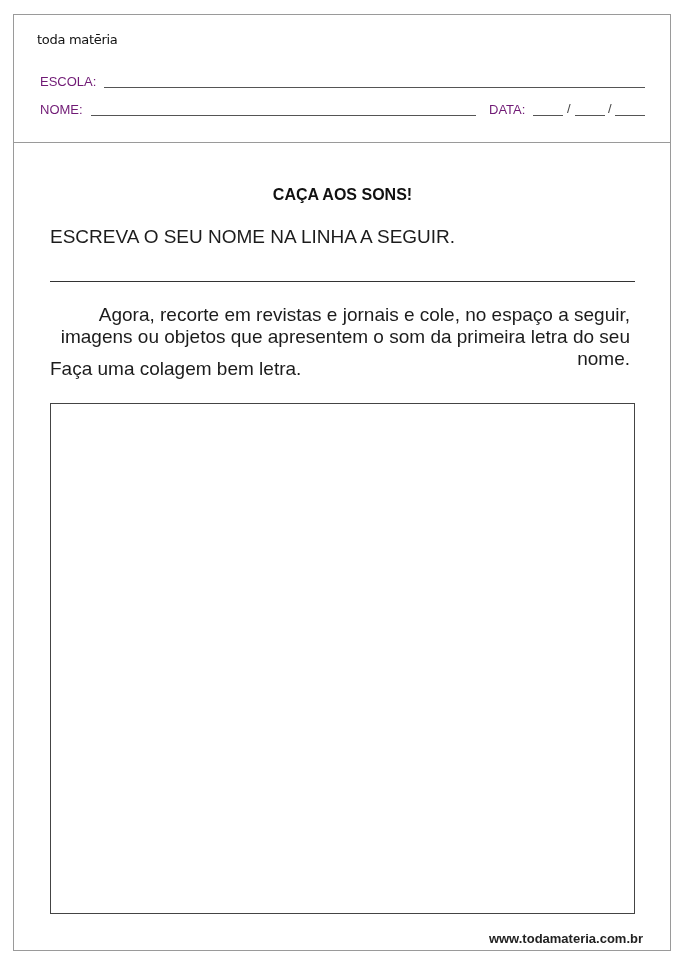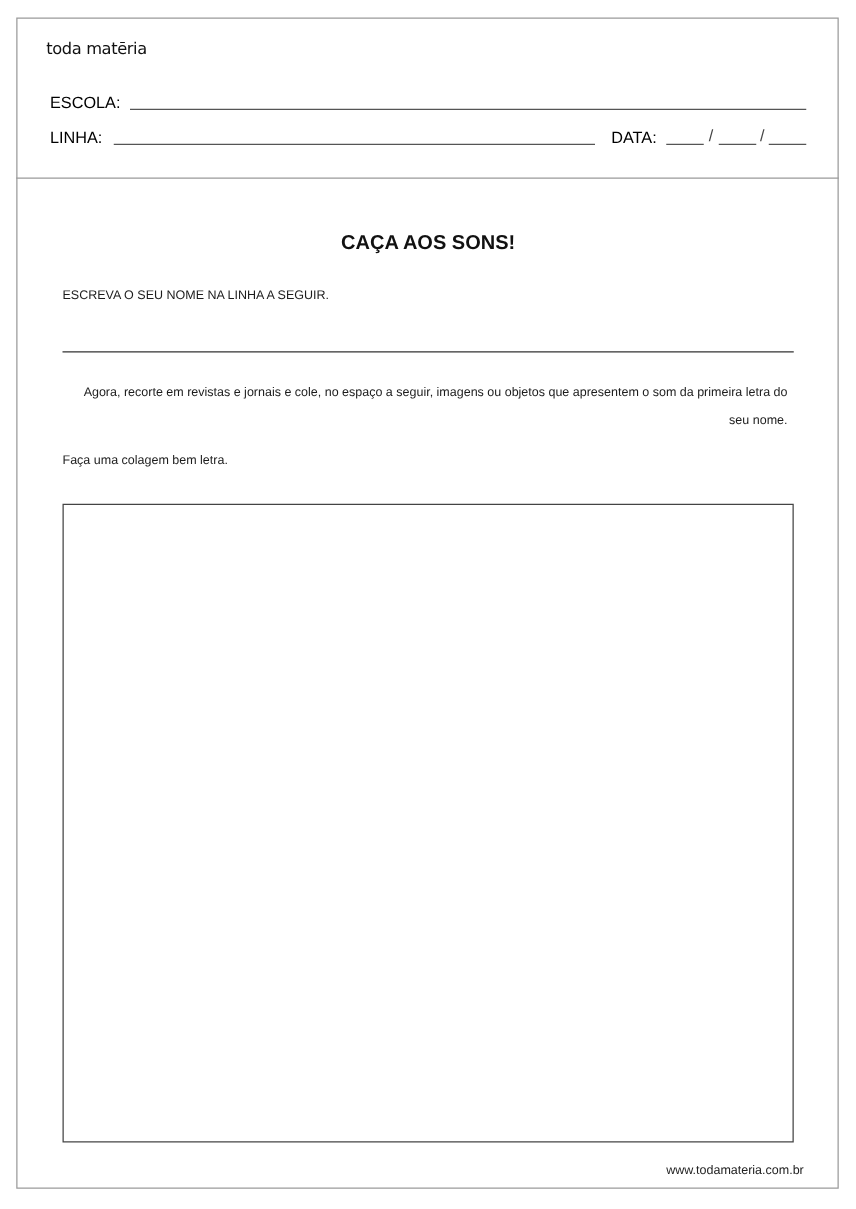--- a/index.html
+++ b/index.html
@@ -4,44 +4,44 @@
 <style>
   html, body { margin: 0; padding: 0; background: #ffffff; }
   body { width: 685px; height: 967px; position: relative; overflow: hidden;
          font-family: "Liberation Sans", "DejaVu Sans", sans-serif; color: #1a1a1a; }
   .frame { position: absolute; left: 13px; top: 14px; width: 658px; height: 937px;
            border: 1px solid #9a9a9a; box-sizing: border-box; }
   .header-divider { position: absolute; left: 13px; top: 142px; width: 658px; height: 0;
            border-top: 1px solid #9a9a9a; }
   .logo { position: absolute; left: 37px; top: 32px; font-size: 13px; font-weight: 400;
           letter-spacing: -0.3px; color: #111; font-family: "DejaVu Sans", sans-serif; }
-  .field-label { position: absolute; font-size: 13px; color: #000000; }
+  .field-label { position: absolute; font-size: 13px; color: #701a75; }
   .fill-line { position: absolute; height: 0; border-top: 1px solid #555; }
   .slash { position: absolute; font-size: 13px; color: #444; }
   .title { position: absolute; left: 0; width: 685px; top: 186px; text-align: center;
            font-size: 16px; font-weight: bold; color: #111; }
-  .instr { position: absolute; left: 50px; font-size: 10px; color: #1c1c1c; line-height: 22px; }
+  .instr { position: absolute; left: 50px; font-size: 19px; color: #1c1c1c; line-height: 22px; }
   .name-line { position: absolute; left: 50px; top: 281px; width: 585px; height: 0;
                border-top: 1.5px solid #333; }
   .collage-box { position: absolute; left: 50px; top: 403px; width: 585px; height: 511px;
                  border: 1.5px solid #444; box-sizing: border-box; }
-  .footer-url { position: absolute; right: 42px; top: 931px; font-size: 10px; font-weight: normal;
+  .footer-url { position: absolute; right: 42px; top: 931px; font-size: 13px; font-weight: bold;
                 color: #222; margin-left: 39px; }
 </style>
 </head>
 <body>
 
 <div class="frame"></div>
 
 <div class="logo">toda matēria</div>
 
 <span class="field-label" style="left:40px; top:74px;">ESCOLA:</span>
 <div class="fill-line" style="left:104px; top:87px; width:541px;"></div>
 
-<span class="field-label" style="left:40px; top:102px;">LINHA:</span>
+<span class="field-label" style="left:40px; top:102px;">NOME:</span>
 <div class="fill-line" style="left:91px; top:115px; width:385px;"></div>
 
 <span class="field-label" style="left:489px; top:102px;">DATA:</span>
 <div class="fill-line" style="left:533px; top:115px; width:30px;"></div>
 <span class="slash" style="left:567px; top:101px;">/</span>
 <div class="fill-line" style="left:575px; top:115px; width:30px;"></div>
 <span class="slash" style="left:608px; top:101px;">/</span>
 <div class="fill-line" style="left:615px; top:115px; width:30px;"></div>
 
 <div class="header-divider"></div>

